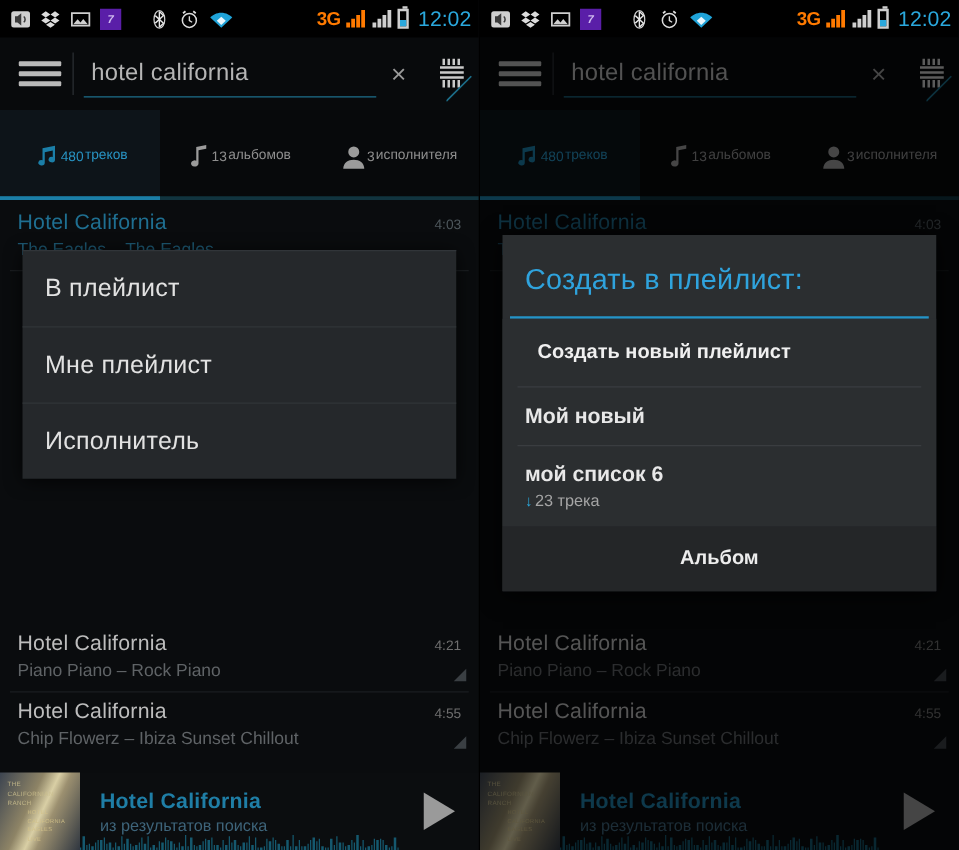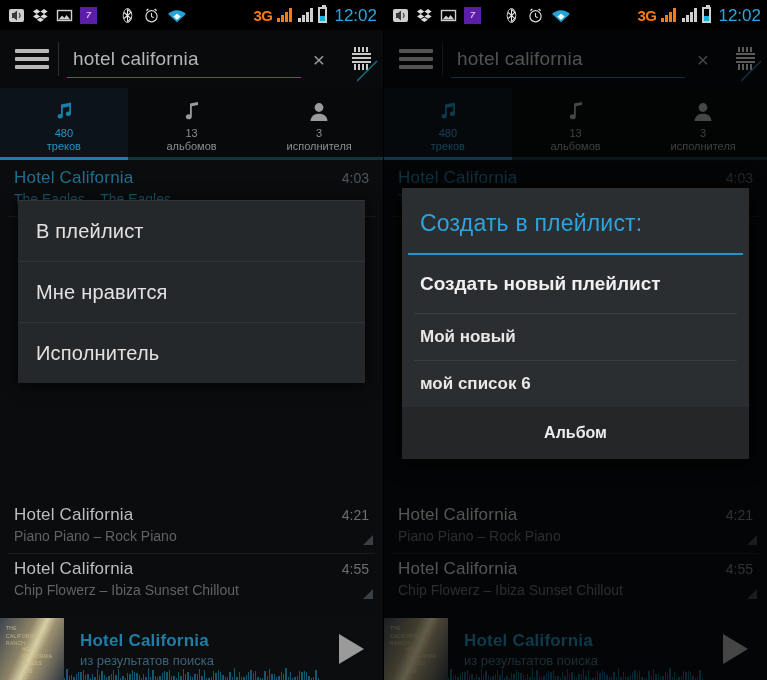--- a/index.html
+++ b/index.html
@@ -47,36 +47,36 @@
   .vsep { width:1px; height:34px; background:#2a2f33; }
   .search-wrap { flex:1; position:relative; height:58px; display:flex; align-items:center; }
   .search-text { color:#b5b5b5; font-size:19px; padding-left:14px; letter-spacing:.2px; }
   .search-underline { position:absolute; left:8px; right:-4px; bottom:10px; height:1px; background:#1d6f8b; }
   .clear-x { width:44px; text-align:center; color:#9a9a9a; font-size:21px; font-weight:300; line-height:1;}
   .eq-ico { width:42px; display:flex; align-items:center; justify-content:center; }
   .diag { position:absolute; right:0; bottom:6px; width:26px; height:30px; overflow:hidden; }
 
   
   .tabs { position:absolute; top:88px; left:0; right:0; height:72px; display:flex; background:#07090b; z-index:25;}
-  .tab { flex:1; display:flex; flex-direction:column; align-items:center; justify-content:center; gap:1px; position:relative; }
+  .tab { flex:1; display:flex; flex-direction:row; align-items:center; justify-content:center; gap:1px; position:relative; }
   .tab .t-ico { height:26px; display:flex; align-items:flex-end; justify-content:center; color:#9b9b9b; font-size:23px; line-height:1; }
   .tab .t-count { font-size:11px; color:#8e8e8e; margin-top:3px; }
   .tab .t-label { font-size:11px; color:#8e8e8e; }
   .tab.active { background:#0d1419; }
   .tab.active .t-ico { color:#1b7fa8; }
   .tab.active .t-count, .tab.active .t-label { color:#2893c2; }
   .tab-underline { position:absolute; bottom:0; left:0; width:33.33%; height:3px; background:#1b7fa8; }
   .tabs-base { position:absolute; bottom:0; left:0; right:0; height:3px; background:#11343f; }
 
   
   .tracklist { position:absolute; top:163px; left:0; right:0; bottom:62px; z-index:10; }
   .track { position:relative; height:53px; padding:5px 14px 0 14px; }
   .track .t-row { display:flex; align-items:baseline; }
   .track .t-title { font-size:17px; color:#bdbdbd; letter-spacing:.2px; }
-  .track .t-time { margin-left:auto; font-size:14px; color:#6e6e6e; }
+  .track .t-time { margin-left:auto; font-size:11px; color:#6e6e6e; }
   .track .t-sub { font-size:14px; color:#5f6366; margin-top:3px; }
   .track.highlight .t-title { color:#1f6f91; }
   .track.highlight .t-time { color:#4e575c; }
   .track.highlight .t-sub { color:#1d5872; }
   .track .t-corner { position:absolute; right:10px; bottom:8px; width:0;height:0;
      border-left:10px solid transparent; border-bottom:10px solid #3a3f43; }
   .t-divider { height:1px; background:#1a1d20; margin:0 8px; }
 
   
   .player { position:absolute; left:0; right:0; bottom:0; height:62px; background:#0b0d0f; display:flex; align-items:center; z-index:35; }
@@ -99,21 +99,21 @@
      font-size:20px; color:#e2e2e2; letter-spacing:.2px; }
   .ctx-div { height:1px; background:#313539; }
 
   
   .scrim { position:absolute; top:30px; left:0; right:0; bottom:0; background:rgba(0,0,0,.55); z-index:45;}
   .dialog { position:absolute; top:188px; left:18px; right:18px; background:#2b2e30; z-index:55;
      box-shadow:0 3px 18px rgba(0,0,0,.85); }
   .dlg-title { padding:22px 18px 16px 18px; font-size:23px; color:#2fa3dd; letter-spacing:.2px; }
   .dlg-rule { height:2px; background:#2494c7; margin:0 6px; }
   .dlg-body { background:#2b2e30; }
-  .dlg-new { padding:18px 13px 18px 18px; font-size:19px; font-weight:bold; color:#f0f0f0; }
+  .dlg-new { padding:18px 13px 18px 18px; font-size:16px; font-weight:bold; color:#f0f0f0;margin-left:10px; }
   .dlg-divider { height:1px; background:#3a3d40; margin:0 12px; }
   .dlg-item { padding:13px 18px 13px 18px; }
   .dlg-item .d-name { font-size:17px; color:#e8e8e8; font-weight:bold; }
   .dlg-item .d-sub { font-size:13px; color:#a5a5a5; margin-top:3px; }
   .dlg-item .d-sub .dl { color:#2aa8dd; font-size:12px; padding-right:2px;}
   .dlg-cancel { background:#242628; padding:17px 0; text-align:center; font-size:16px; color:#ededed; font-weight:bold; }
 </style>
 </head>
 <body>
 
@@ -279,21 +279,21 @@
         </div>
         <div class="t-sub">Chip Flowerz – Ibiza Sunset Chillout</div>
         <span class="t-corner"></span>
       </div>
     </div>
 
     <div class="ctx-menu">
       <div class="ctx-div"></div>
       <div class="ctx-item">В плейлист</div>
       <div class="ctx-div"></div>
-      <div class="ctx-item">Мне нравится</div>
+      <div class="ctx-item">Мне плейлист</div>
       <div class="ctx-div"></div>
       <div class="ctx-item">Исполнитель</div>
     </div>
 
     <div class="player">
       <div class="art">
         <span class="art-txt">THE<br>CALIFORNIAN<br>RANCH</span>
         <span class="art-txt2">HOTEL<br>CALIFORNIA<br>EAGLES<br>LIVE</span>
       </div>
       <div class="pl-info">
@@ -588,20 +588,23 @@
       <div class="dlg-rule"></div>
       <div class="dlg-body">
         <div class="dlg-new">Создать новый плейлист</div>
         <div class="dlg-divider"></div>
         <div class="dlg-item">
           <div class="d-name">Мой новый</div>
         </div>
         <div class="dlg-divider"></div>
         <div class="dlg-item">
           <div class="d-name">мой список 6</div>
+          <div class="d-sub">
+            <span class="dl">↓</span><span>23 трека</span>
+          </div>
         </div>
       </div>
       <div class="dlg-cancel">Альбом</div>
     </div>
 
     <div class="player">
       <div class="art">
         <span class="art-txt">THE<br>CALIFORNIAN<br>RANCH</span>
         <span class="art-txt2">HOTEL<br>CALIFORNIA<br>EAGLES<br>LIVE</span>
       </div>

